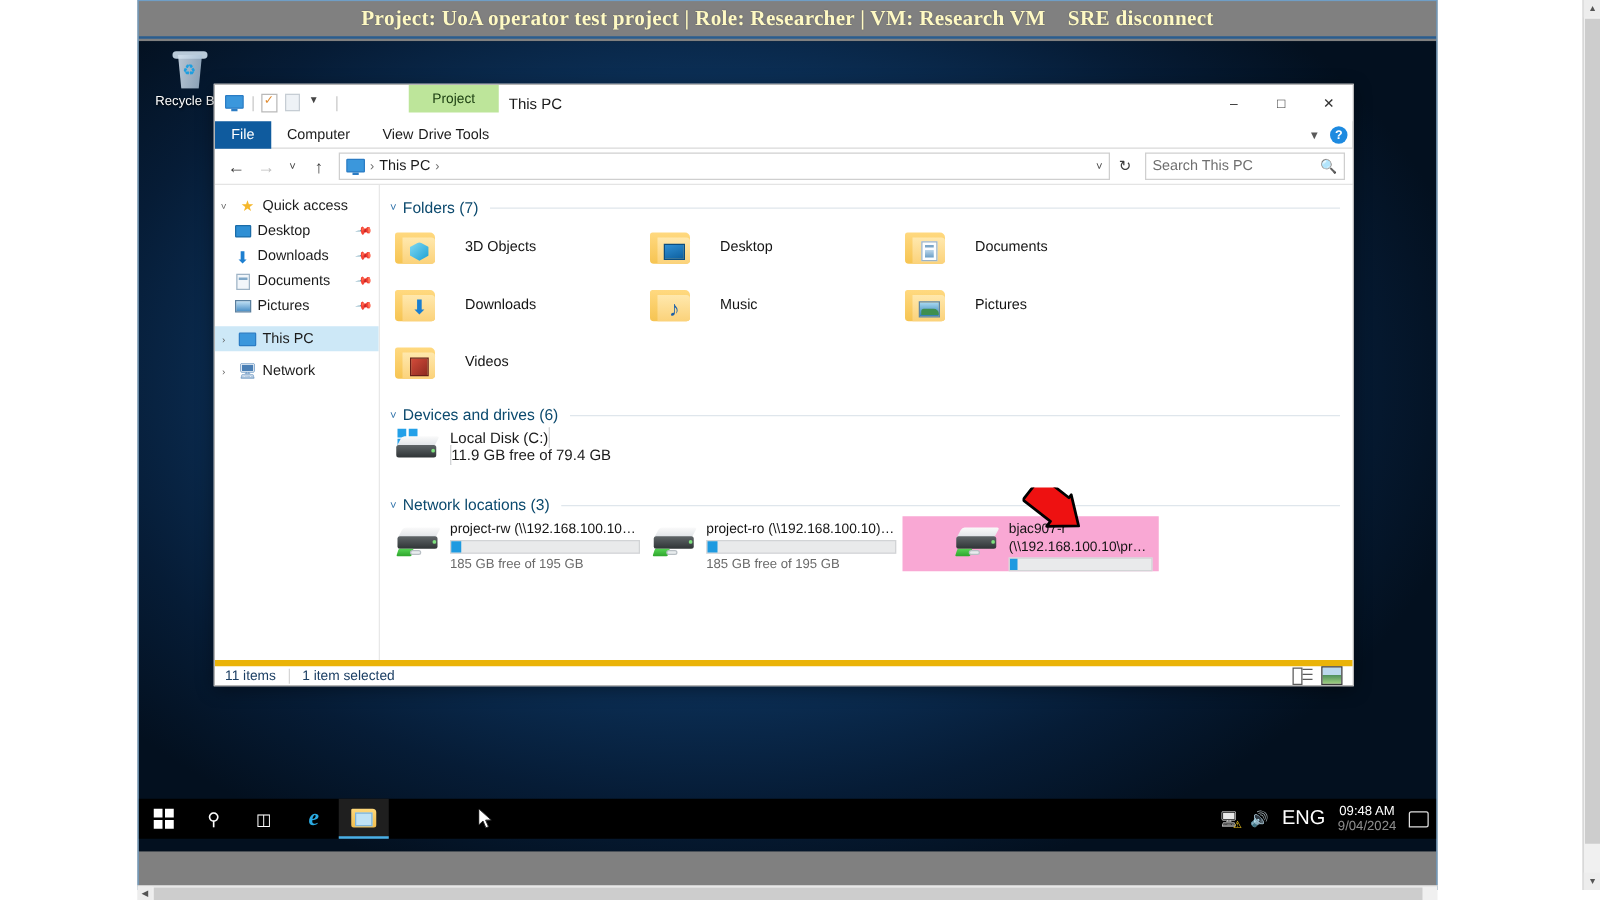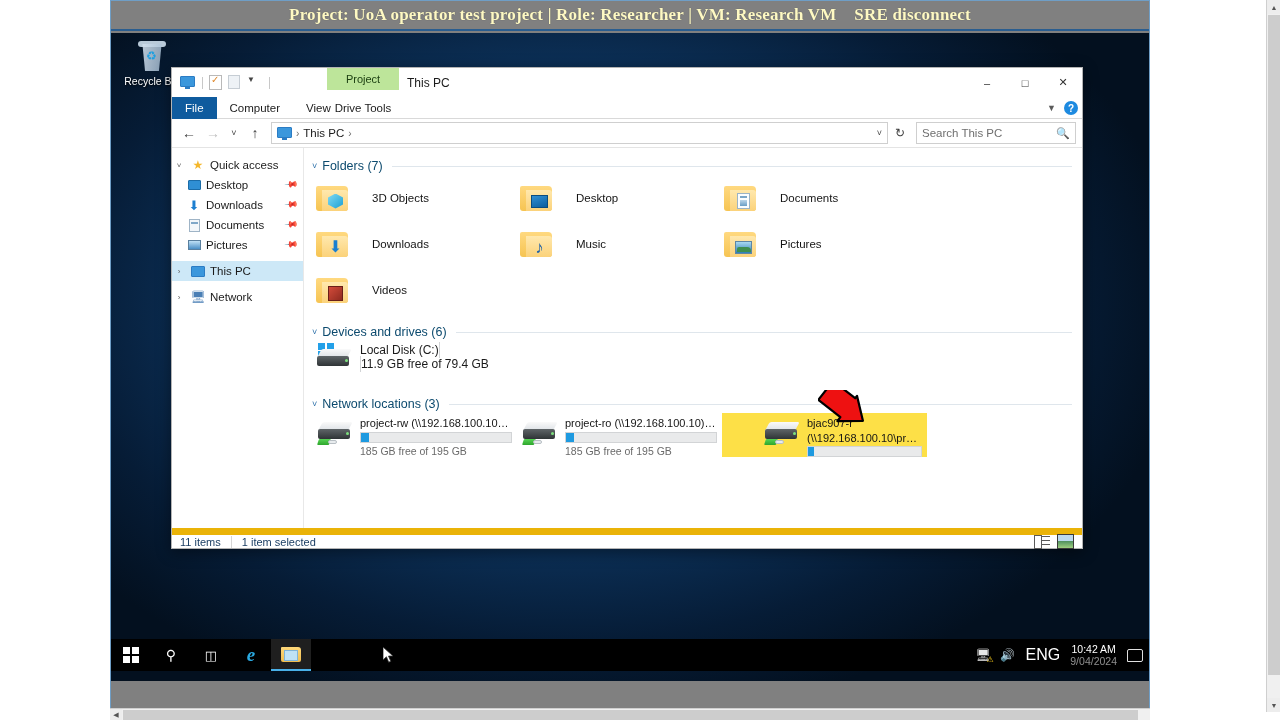--- a/index.html
+++ b/index.html
@@ -265,35 +265,35 @@
     position: absolute; left: 0; top: 2px; width: 12px; height: 6px;
     background: linear-gradient(180deg,#56d454,#2ea52c); border-radius: 1px; transform: skewX(-18deg);
   }
   .drive .net-plug .cord {
     position: absolute; left: 10px; top: 3px; width: 9px; height: 4px;
     background: #e8ecee; border: 1px solid #b8bfc4; border-radius: 2px;
   }
 
   
   .dtile { width: 205px; height: 44px; display: flex; align-items: flex-start; gap: 7px; padding: 3px 5px; }
-  .dtile.sel { background: #fde047; padding-left: 42px; }
+  .dtile.sel { background: #f9a8d4; padding-left: 42px; }
   .dtile .txt { flex: 1; display: flex; flex-direction: column; gap: 2px; padding-top: 1px; min-width: 0; }
   .dtile .dnm { font-size: 11px; color: #141414; white-space: nowrap; overflow: hidden; text-overflow: ellipsis; line-height: 1.15; }
   .dtile .dsub { font-size: 10.5px; color: #6a6a6a; white-space: nowrap; }
   .bar {
     height: 11px; background: #e9eaeb; border: 1px solid #d2d4d6; position: relative; width: 100%;
   }
   .bar > i { display: block; height: 100%; background: #1e9ae0; }
 
   .localtile { width: 230px; height: 46px; display: flex; align-items: flex-start; gap: 8px; padding: 2px 4px; }
   .localtile .bar { width: 155px; }
 
   
   .statusbar {
-    height: 20px; border-top: 7px solid #eab308; display: flex; align-items: center;
+    height: 20px; border-top: 5px solid #eab308; display: flex; align-items: center;
     font-size: 11px; color: #1b3e63; padding: 0 8px; gap: 0; background: #fff; flex: 0 0 auto;
   }
   .st-sep { width: 1px; height: 12px; background: #d6d6d6; margin: 0 10px; }
   .view-btns { margin-left: auto; display: flex; gap: 6px; align-items: center; }
   .vbtn { width: 17px; height: 15px; position: relative; }
   .vbtn.details { border: 0; }
   .vbtn.details::before {
     content: ""; position: absolute; left: 0; top: 1px; width: 6px; height: 12px;
     border: 1px solid #5a5a5a;
   }
@@ -717,21 +717,21 @@
 
         <svg id="cursor" viewBox="0 0 11 16">
           <path d="M0,0 L0,13 L3.4,9.8 L5.7,15.2 L7.8,14.3 L5.5,9.1 L10,9 Z" fill="#ffffff" stroke="#303030" stroke-width="0.8"></path>
         </svg>
 
         <div class="tray">
           <span class="tray-ico">🖥<span class="tray-warn">⚠</span></span>
           <span class="tray-ico">🔊</span>
           <span class="tray-lang">ENG</span>
           <span class="tray-clock">
-            <span>10:42 AM</span><br>
+            <span>09:48 AM</span><br>
             <span style="opacity:.55">9/04/2024</span>
           </span>
           <span class="tray-action"></span>
         </div>
       </div>
 
     </div>
   </div>
 
   <div id="vscroll">

